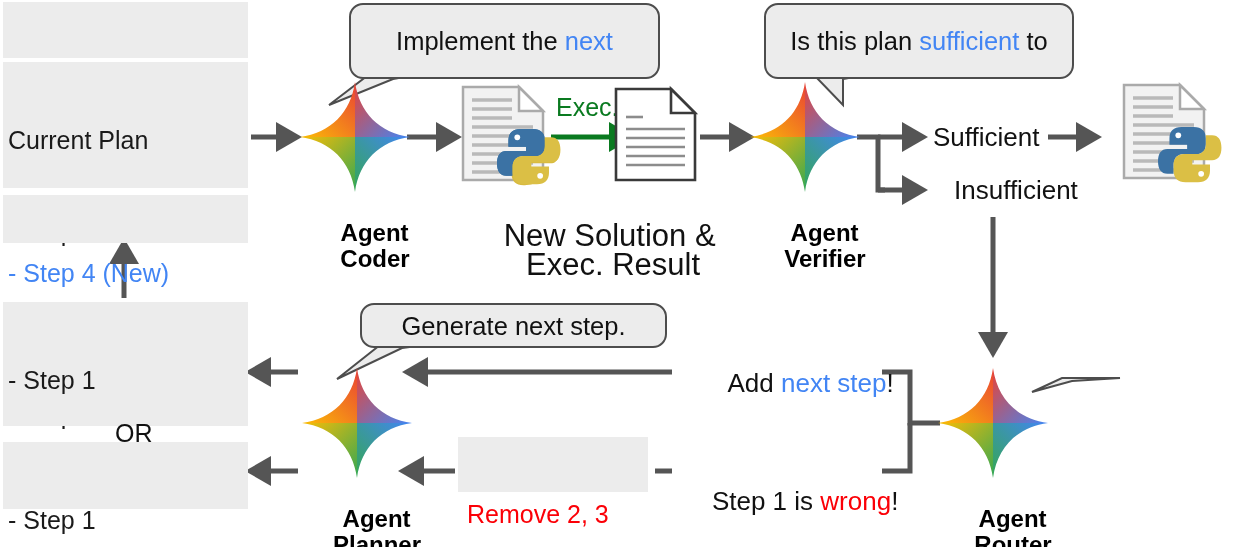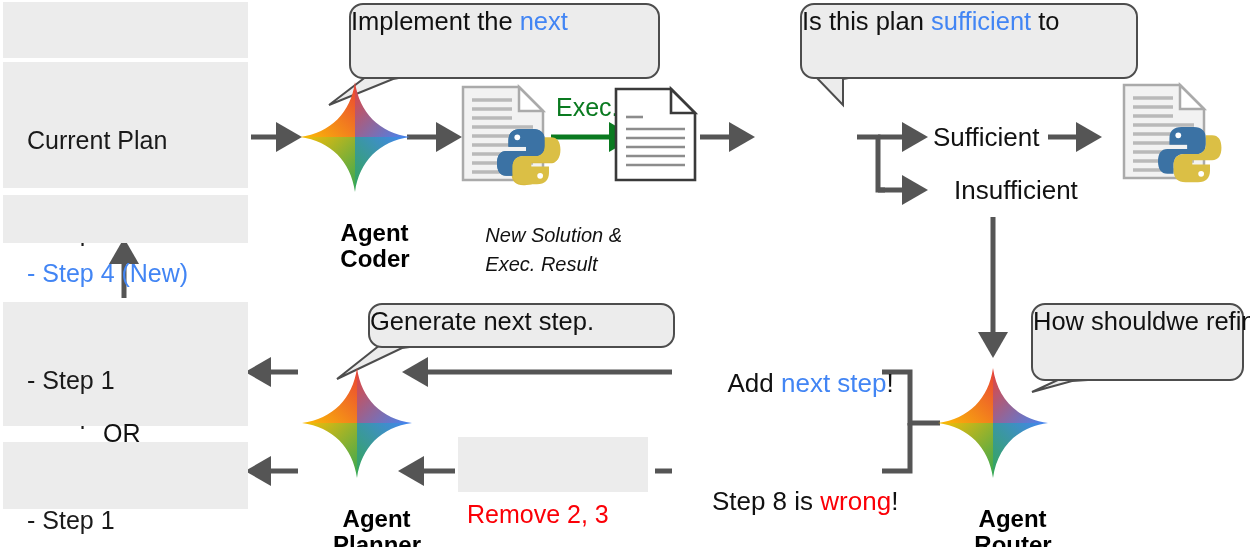--- a/index.html
+++ b/index.html
@@ -13,78 +13,78 @@
     font-family: "Liberation Sans", sans-serif;
     color: #000000;
   }
   #stage { position: absolute; left:0; top:0; width:1250px; height:547px; }
   .abs { position: absolute; }
 
   
   .panel {
     background: #ececec;
     box-sizing: border-box;
-    padding: 2px 24px;
+    padding: 2px 5px;
     font-size: 25px;
     line-height: 30.5px;
     color: #1a1a1a;
     white-space: pre;
   }
   .panel .ln { display: block; }
   .blue { color: #4285f4; }
   .red  { color: #fb0007; }
   .green{ color: #0a7a20; }
 
   
   .agent-label {
     font-size: 24px;
     font-weight: bold;
     line-height: 26px;
     text-align: center;
     white-space: pre;
     color: #000;
   }
   .node-label {
-    font-size: 20px;
+    font-size: 31px;
     line-height: 29px;
-    text-align: left;
+    text-align: right;
     white-space: pre;
     color: #111;
-    font-style: italic;
   }
 
   
   .bubble {
     background: #ececec;
     border: 2px solid #4d4d4d;
     border-radius: 14px;
     box-sizing: border-box;
     font-size: 25.5px;
     line-height: 32px;
     text-align: center;
     color: #111;
     display: flex;
-    flex-direction: row;
-    justify-content: flex-start;
+    flex-direction: column;
+    justify-content: center;
     white-space: pre;
   }
   .bubble .ln { display:block; }
 
   
   .runtext {
     font-size: 26px;
     line-height: 30px;
     white-space: pre;
     color: #111;
   }
   .or-text {
     font-size: 25px;
     line-height: 28px;
     color: #111;
     white-space: pre;
+    margin-left: 12px;
   }
   svg { overflow: visible; display:block; }
 </style>
 </head>
 <body>
 
 <div id="stage">
 
   <svg class="abs" style="left:0;top:0;width:1250px;height:547px;">
     <defs>
@@ -193,32 +193,28 @@
 
   <div class="panel abs" style="left:3px;top:442px;width:245px;height:67px;">
     <span class="ln">- Step 1</span>
     
   </div>
 
   <div class="bubble abs" style="left:349px;top:3px;width:311px;height:76px;">
     <span class="ln"><span>Implement the </span><span class="blue">next</span></span>
   </div>
 
-  <div class="bubble abs" style="left:800px;top:3px;width:338px;height:76px;">
+  <div class="bubble abs" style="left:764px;top:3px;width:310px;height:76px;">
     <span class="ln"><span>Is this plan </span><span class="blue">sufficient</span><span> to</span></span>
   </div>
 
-  <div class="bubble abs" style="left:368px;top:303px;width:307px;height:45px;">
+  <div class="bubble abs" style="left:360px;top:303px;width:307px;height:45px;">
     <span class="ln">Generate next step.</span>
   </div>
 
-  <div class="bubble abs" style="left:1031px;top:303px;width:213px;height:78px;">
-    <span class="ln">How should</span>
-    <span class="ln">we refine?</span>
-  </div>
 
   <div class="abs" style="left:300px;top:82px;width:110px;height:160px;">
     <svg width="110" height="110" viewBox="0 0 100 100" style="position:absolute;left:0;top:0;">
       <g clip-path="url(#starClip)">
         <rect x="0" y="0" width="50" height="50" fill="url(#quadTL)"></rect>
         <rect x="50" y="0" width="50" height="50" fill="url(#quadTR)"></rect>
         <rect x="50" y="50" width="50" height="50" fill="url(#quadBR)"></rect>
         <rect x="0" y="50" width="50" height="50" fill="url(#quadBL)"></rect>
       </g>
     </svg>
@@ -277,20 +273,34 @@
         <line x1="13" y1="79" x2="72" y2="79"></line>
       </g>
     </svg>
 
     <div class="node-label" style="position:absolute;left:0;top:108px;width:248px;">
       <span class="ln">New Solution &amp;</span>
       <span class="ln">Exec. Result</span>
     </div>
   </div>
 
+  <div class="abs" style="left:750px;top:82px;width:110px;height:160px;">
+    <svg width="110" height="110" viewBox="0 0 100 100" style="position:absolute;left:0;top:0;">
+      <g clip-path="url(#starClip)">
+        <rect x="0" y="0" width="50" height="50" fill="url(#quadTL)"></rect>
+        <rect x="50" y="0" width="50" height="50" fill="url(#quadTR)"></rect>
+        <rect x="50" y="50" width="50" height="50" fill="url(#quadBR)"></rect>
+        <rect x="0" y="50" width="50" height="50" fill="url(#quadBL)"></rect>
+      </g>
+    </svg>
+    <div class="agent-label" style="position:absolute;left:-14px;top:112px;width:138px;">
+      <span class="ln">Agent</span>
+      <span class="ln">Verifier</span>
+    </div>
+  </div>
 
   <div class="runtext blue abs" style="left:933px;top:122px;">Sufficient</div>
   <div class="runtext red abs" style="left:933px;top:175px;margin-left:21px;">Insufficient</div>
 
   <div class="abs" style="left:1096px;top:82px;width:150px;height:160px;">
     <svg width="94" height="100" viewBox="0 0 94 100" style="position:absolute;left:22px;top:0;">
       <path d="M6,3 L62,3 L86,27 L86,96 L6,96 Z" fill="#f2f2f2" stroke="#aaaaaa" stroke-width="2.5"></path>
       <path d="M62,3 L62,27 L86,27 Z" fill="#ffffff" stroke="#aaaaaa" stroke-width="2.5"></path>
       <g stroke="#b9b9b9" stroke-width="3.4">
         <line x1="15" y1="16" x2="55" y2="16"></line>
@@ -345,16 +355,16 @@
   <div class="panel abs" style="left:458px;top:437px;width:190px;height:55px;padding:1px 9px;">
     <span class="ln red">Remove 2, 3</span>
     
   </div>
 
   <div class="runtext abs" style="left:700px;top:338px;">
     <span>Add </span><span class="blue">next step</span><span>!</span>
   </div>
 
   <div class="runtext abs" style="left:683px;top:456px;">
-    <span>Step 8 is </span><span class="red">wrong</span><span>!</span>
+    <span>Step 1 is </span><span class="red">wrong</span><span>!</span>
   </div>
 
 </div>
 
 </body></html>

